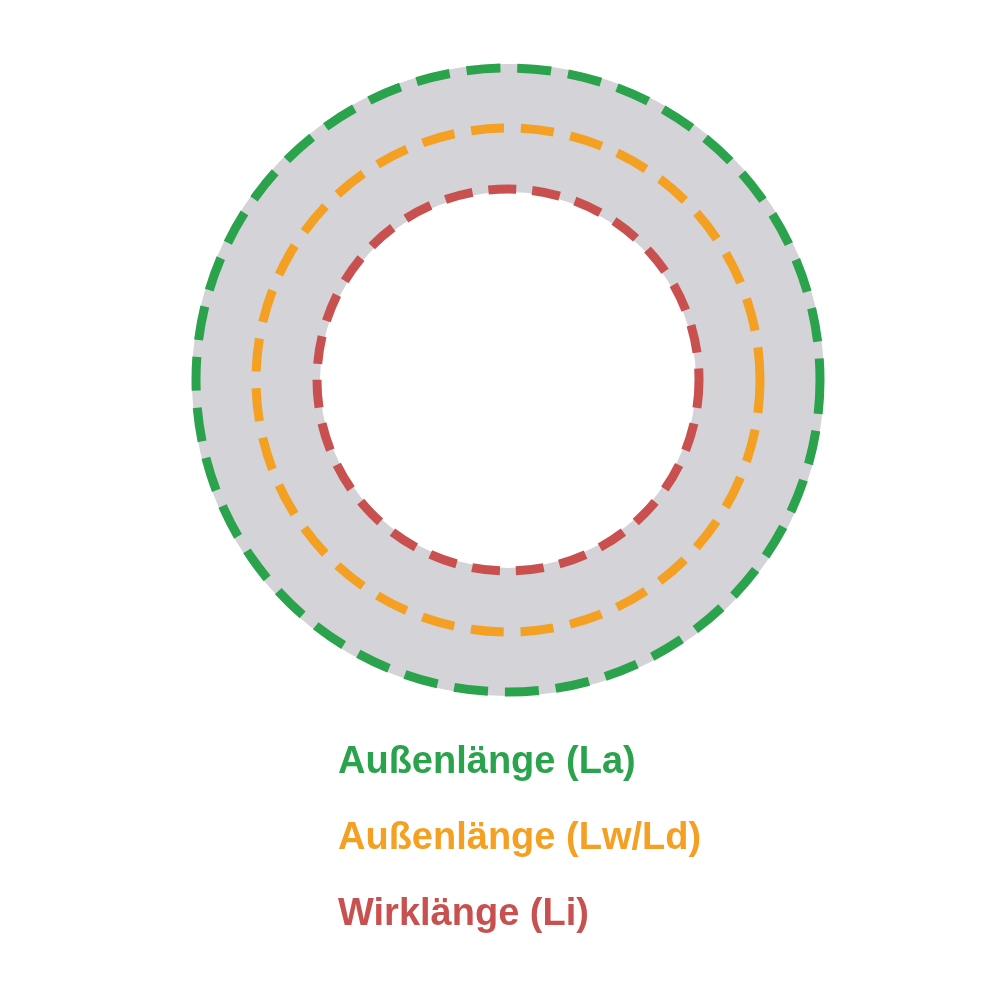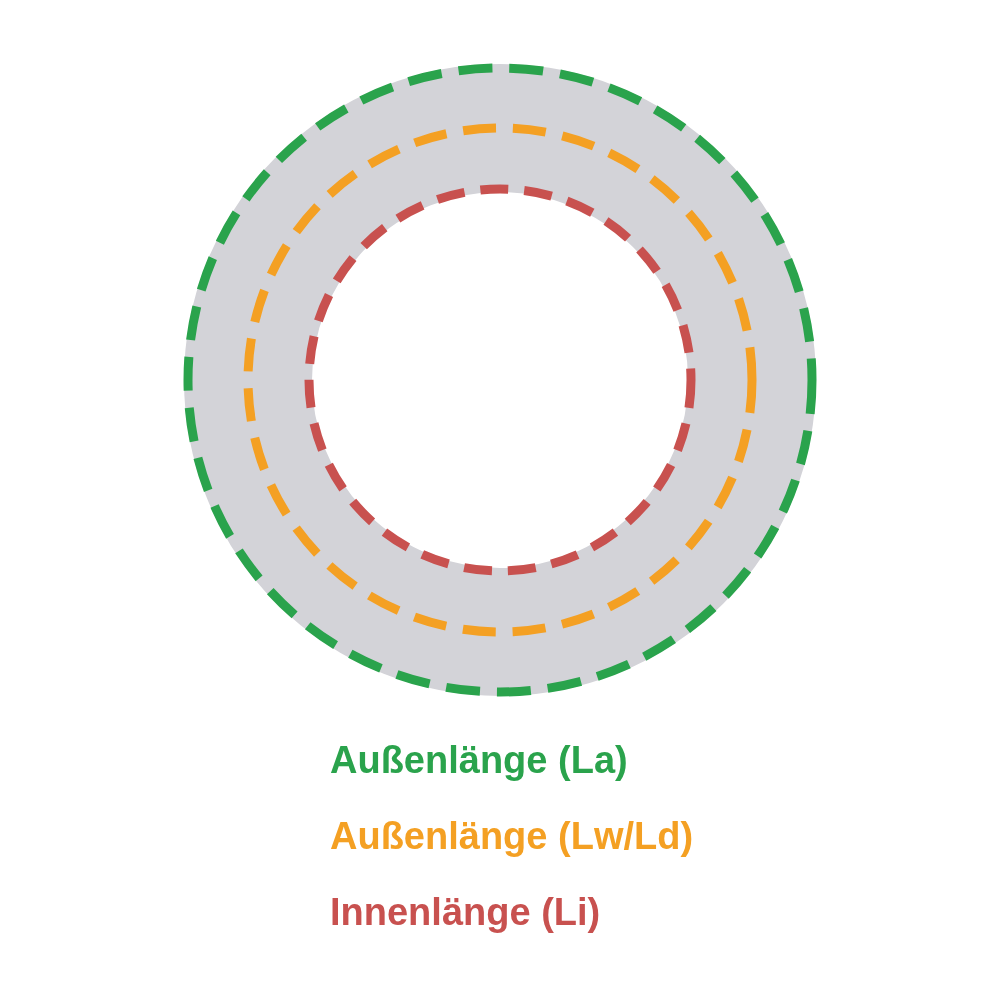--- a/index.html
+++ b/index.html
@@ -9,21 +9,21 @@
   body {
     width: 1000px;
     height: 1000px;
     background: #ffffff;
     font-family: "Liberation Sans", sans-serif;
     position: relative;
     overflow: hidden;
   }
   .diagram-wrap {
     position: absolute;
-    left: 0;
+    left: 8px;
     top: 0;
     width: 804px;
     height: 1000px;
   }
   .diagram-svg {
     position: absolute;
     left: 0;
     top: 0;
   }
   .legend {
@@ -53,16 +53,16 @@
     <circle cx="500" cy="380" r="312" fill="none" stroke-width="9" stroke-dasharray="34 17" stroke-linecap="butt" stroke="#2aa34c"></circle>
 
     <circle cx="500" cy="380" r="252" fill="none" stroke-width="9" stroke-dasharray="33 17" stroke-linecap="butt" stroke="#f4a023"></circle>
 
     <circle cx="500" cy="380" r="191" fill="none" stroke-width="9" stroke-dasharray="28 16" stroke-linecap="butt" stroke="#c8514f"></circle>
   </svg>
 
   <div class="legend">
     <div class="legend-label" style="color: rgb(42, 163, 76);">Außenlänge (La)</div>
     <div class="legend-label" style="color: rgb(244, 160, 35);">Außenlänge (Lw/Ld)</div>
-    <div class="legend-label" style="color: rgb(200, 81, 79);">Innenlänge (Li)</div>
+    <div class="legend-label" style="color: rgb(200, 81, 79);">Wirklänge (Li)</div>
   </div>
 
 </div>
 
 </body></html>

